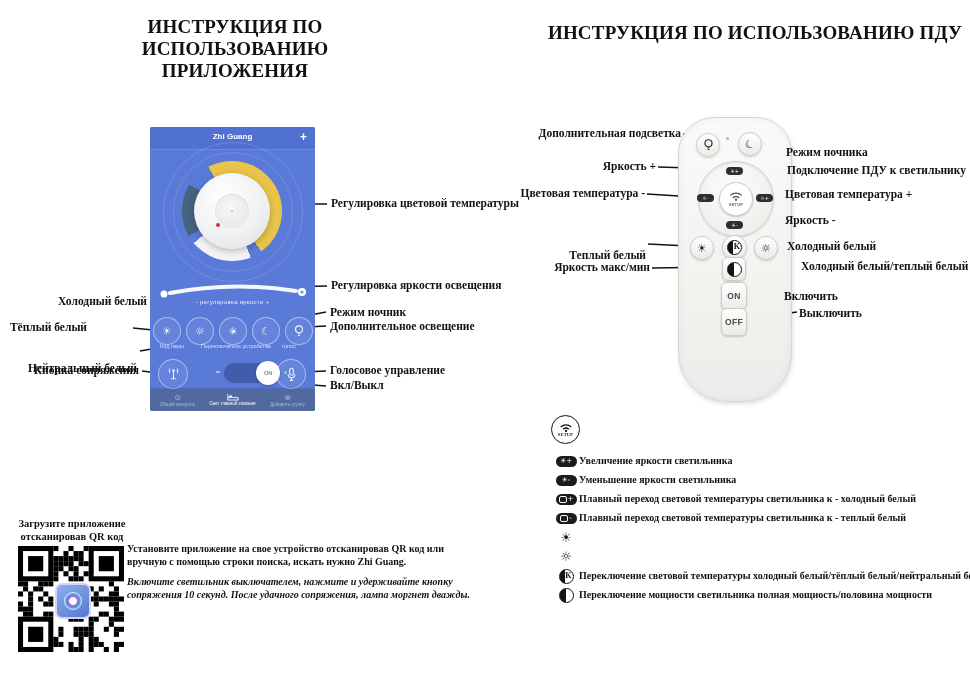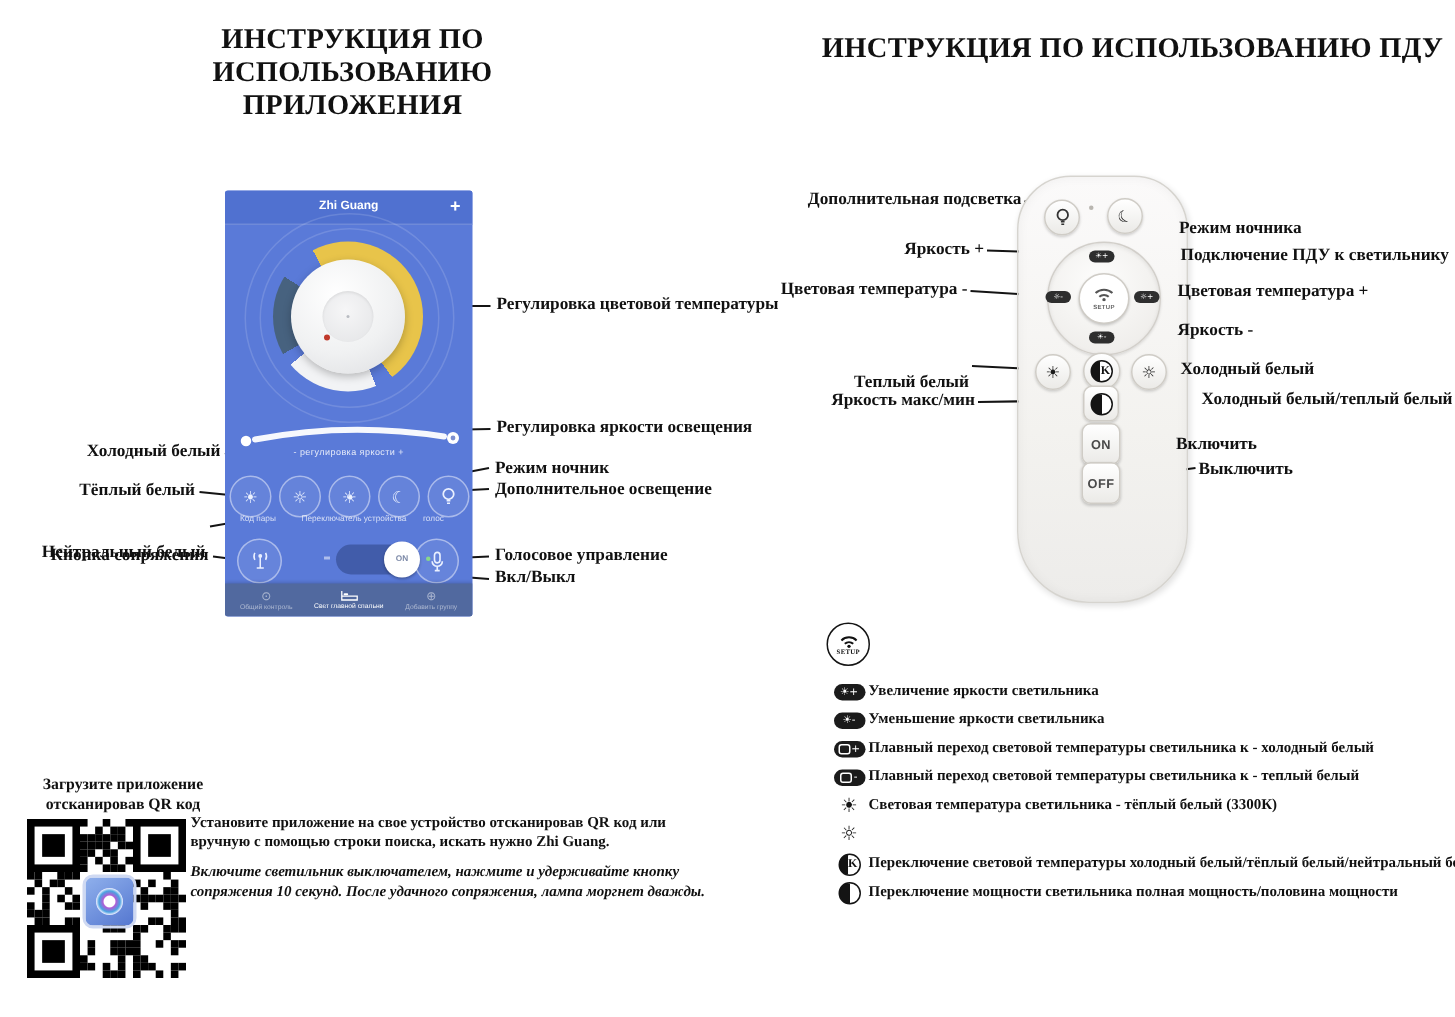--- a/index.html
+++ b/index.html
@@ -220,25 +220,25 @@
     </div>
   </div>
 
   <div class="abs cl" style="left:331px;top:197px;">Регулировка цветовой температуры</div>
   <div class="abs cl" style="left:331px;top:279px;">Регулировка яркости освещения</div>
   <div class="abs cl" style="left:330px;top:306px;">Режим ночник</div>
   <div class="abs cl" style="left:330px;top:320px;">Дополнительное освещение</div>
   <div class="abs cl" style="left:330px;top:364px;">Голосовое управление</div>
   <div class="abs cl" style="left:330px;top:379px;">Вкл/Выкл</div>
   <div class="abs cl" style="right:823px;top:295px;">Холодный белый</div>
-  <div class="abs cl" style="right:840px;top:321px;">Тёплый белый</div>
+  <div class="abs cl" style="right:883px;top:321px;">Тёплый белый</div>
   <div class="abs cl" style="right:833px;top:362px;">Нейтральный белый</div>
   <div class="abs cl" style="right:831px;top:364px;">Кнопка сопряжения</div>
 
-  <div class="abs note" style="left:14px;top:518px;width:116px;text-align:center;font-weight:bold;font-size:10.5px;margin-left:10px;">
+  <div class="abs note" style="left:14px;top:518px;width:116px;text-align:center;font-weight:bold;font-size:10.5px;">
     <div>Загрузите приложение</div>
     <div>отсканировав QR код</div>
   </div>
   <div class="abs qr-wrap" style="left:18px;top:546px;">
     <svg id="qr-svg" width="106" height="106" viewBox="0 0 106 106">
         <rect x="0" y="35.33333333333333" width="5.0476190476190474" height="5.0476190476190474" fill="#000"></rect>
         <rect x="0" y="45.42857142857143" width="5.0476190476190474" height="5.0476190476190474" fill="#000"></rect>
         <rect x="0" y="55.52380952380952" width="5.0476190476190474" height="5.0476190476190474" fill="#000"></rect>
         <rect x="0" y="60.57142857142857" width="5.0476190476190474" height="5.0476190476190474" fill="#000"></rect>
         <rect x="5.0476190476190474" y="35.33333333333333" width="5.0476190476190474" height="5.0476190476190474" fill="#000"></rect>
@@ -475,21 +475,20 @@
   <div class="leg-row" style="left:553px;top:512px;">
     <span class="leg-ic">
         <span class="leg-pill"><i class="cctsq"></i>-</span>
       </span>
     <span class="note" style="white-space:nowrap">Плавный переход световой температуры светильника к - теплый белый</span>
   </div>
   <div class="leg-row" style="left:553px;top:531px;">
     <span class="leg-ic">
         <span class="leg-sun">☀</span>
       </span>
-    <span class="note" style="white-space:nowrap">Световая температура светильника - тёплый белый (3300К)</span>
   </div>
   <div class="leg-row" style="left:553px;top:550px;">
     <span class="leg-ic">
         <span class="leg-sun">☼</span>
       </span>
   </div>
   <div class="leg-row" style="left:553px;top:569px;">
     <span class="leg-ic">
         <span class="k-ic">
           <b>K</b>

